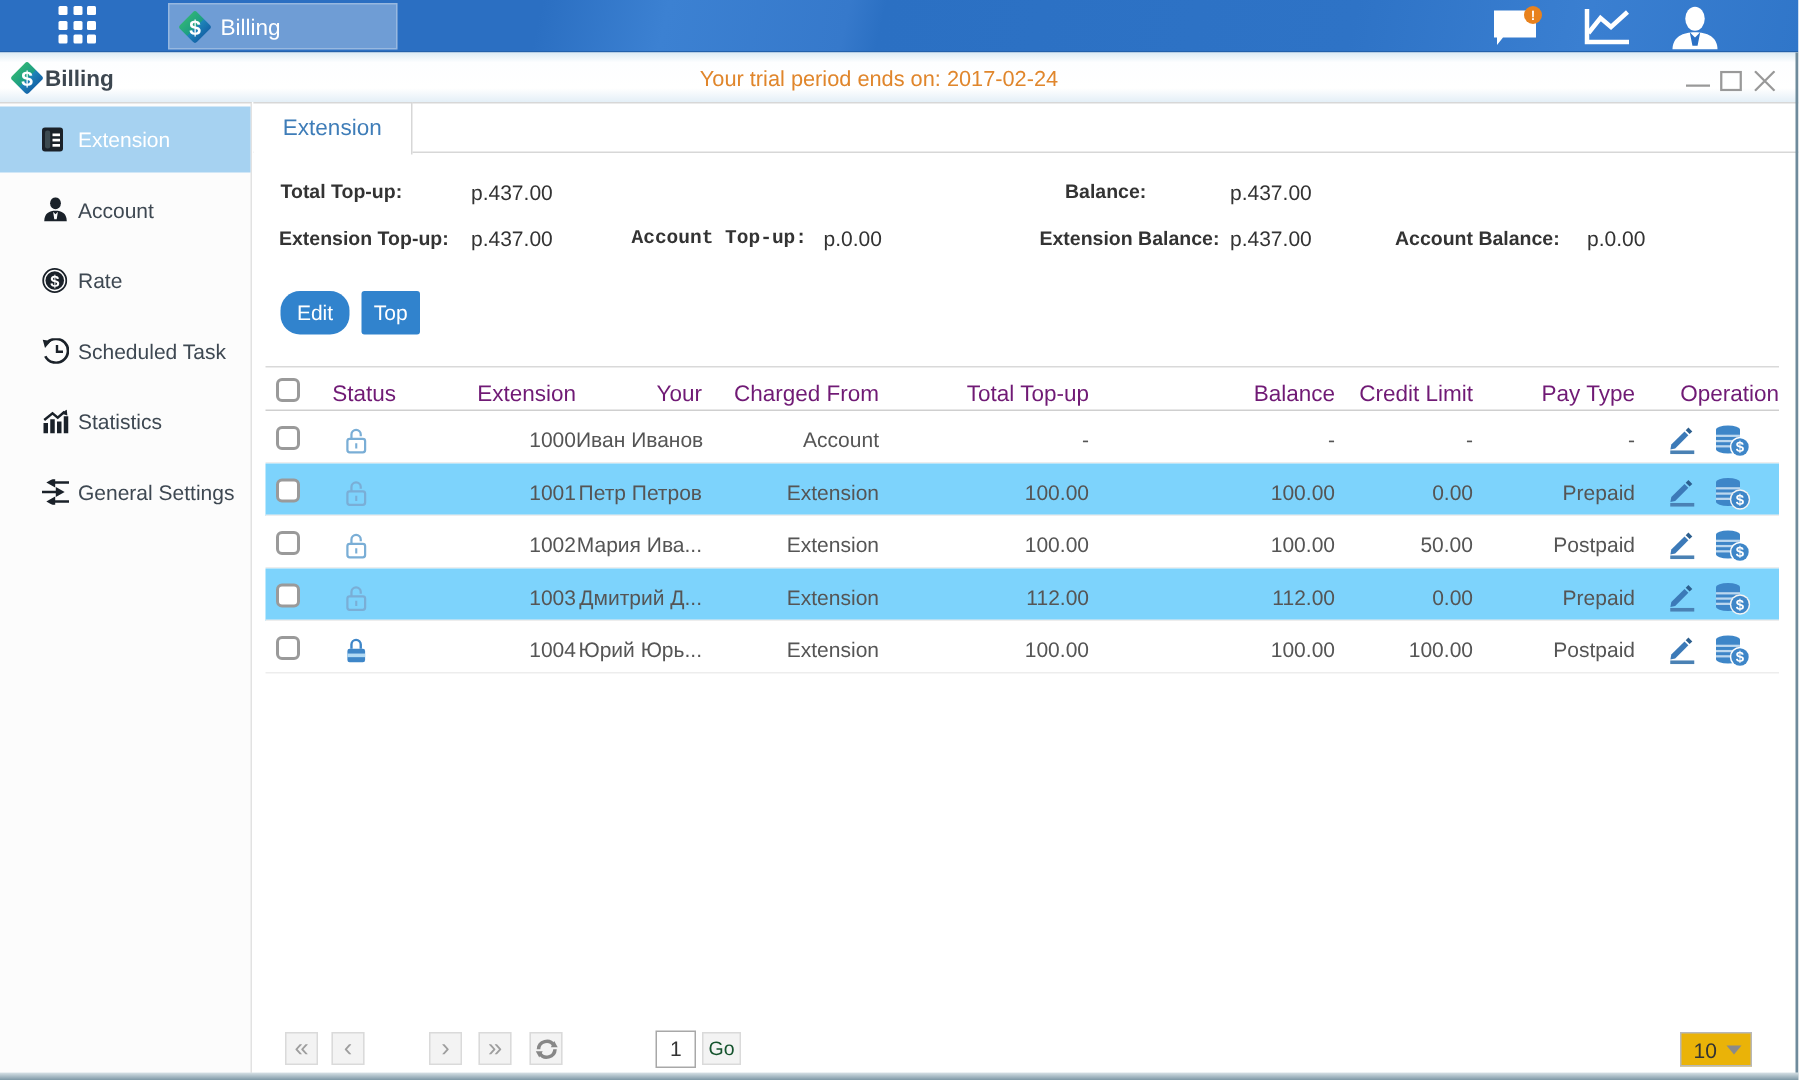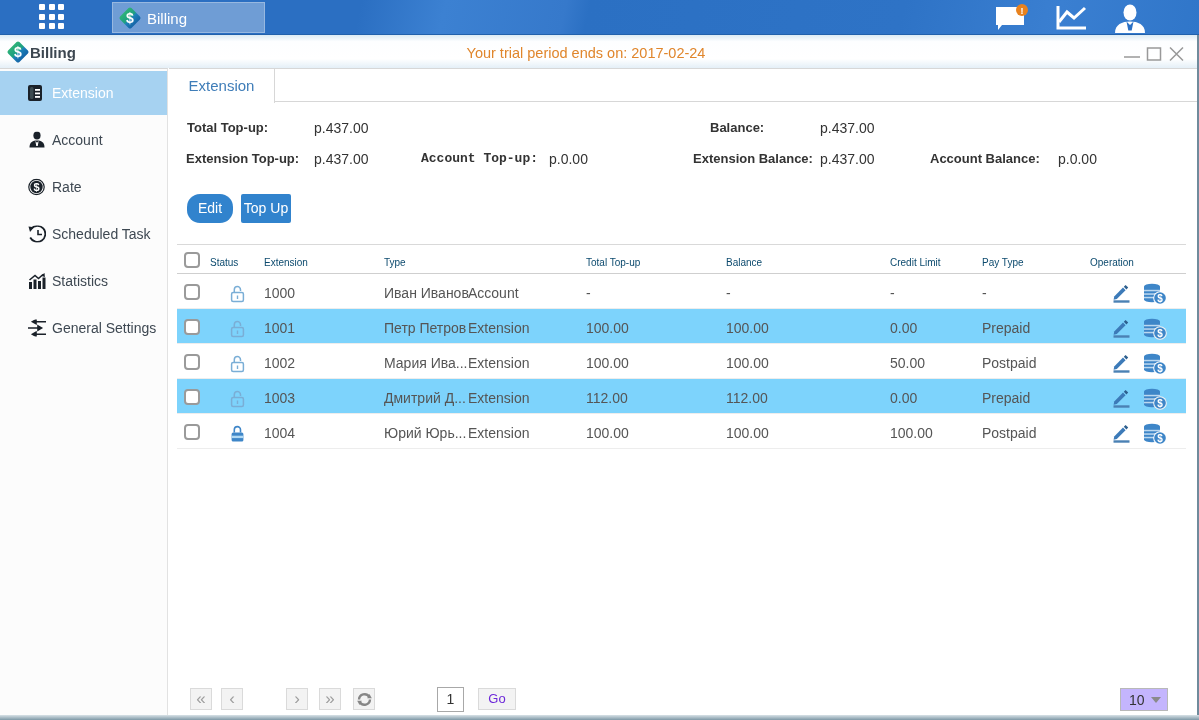--- a/index.html
+++ b/index.html
@@ -32,24 +32,24 @@
 
 #content { position:absolute; left:169px; top:68px; width:1030px; height:648px; background:#fff; }
 #tabstrip { position:absolute; left:0; top:0; width:1030px; height:34px; border-top:1px solid #d7d7d7; border-bottom:1px solid #d7d7d7; }
 #activetab { position:absolute; left:0; top:-1px; width:106px; height:35px; background:#fff; border-top:1px solid #d7d7d7; border-right:1px solid #d7d7d7; font-size:15px; color:#3f7db8; text-align:center; line-height:34px; }
 .slabel { position:absolute; font-size:13px; font-weight:bold; color:#333; }
 .svalue { position:absolute; font-size:14px; color:#333; }
 .btn { position:absolute; background:#3183cd; color:#fff; font-size:14px; font-weight:normal; text-align:center; border-radius:2px; line-height:29px; height:29px; }
 
 #tbl { position:absolute; left:8px; top:176px; width:1009px; }
 #tbl .hrow { position:relative; height:30px; border-top:1px solid #d9d9d9; border-bottom:1px solid #cfcfcf; }
-#tbl .hcell { position:absolute; top:0; height:30px; line-height:36px; text-align:left; font-size:10px; color:#0c4a6e; }
+#tbl .hcell { position:absolute; top:0; height:30px; line-height:36px; text-align:right; font-size:15px; color:#701a75; }
 #tbl .drow { position:relative; height:35px; border-bottom:1px solid #ededed; }
 #tbl .drow.alt { background:#7dd3fc; }
-#tbl .dcell { position:absolute; top:0; height:35px; line-height:39px; text-align:left; font-size:14px; color:#555; white-space:nowrap; }
+#tbl .dcell { position:absolute; top:0; height:35px; line-height:39px; text-align:right; font-size:14px; color:#555; white-space:nowrap; }
 .cbx { position:absolute; left:0px; top:50%; margin-top:-8px; width:16px; height:16px; border:2px solid #9a9a9a; border-radius:4px; background:#fff; }
 #tbl .icell svg { position:absolute; top:20px; transform:translateY(-50%); }
 .c0{left:7px;width:26px;} .c1{left:33px;width:54px;} .c2{left:87px;width:120px;}
 .c3{left:207px;width:84px;} .c4{left:291px;width:118px;} .c5{left:409px;width:140px;}
 .c6{left:549px;width:164px;} .c7{left:713px;width:92px;} .c8{left:805px;width:108px;}
 .c9{left:913px;width:96px;}
 
 #pager { position:absolute; left:0; top:620px; width:1030px; height:28px; }
 .pbtn { position:absolute; width:22px; height:22px; background:#f3f3f3; border:1px solid #dadada; color:#9e9e9e; text-align:center; line-height:19px; font-size:17px; }
 .ptxt { position:absolute; font-size:13px; color:#555;margin-top:38px; }
@@ -192,29 +192,30 @@
     <div class="svalue" style="left:651px; top:52px;">p.437.00</div>
     <div class="slabel" style="left:17px; top:83px;">Extension Top-up:</div>
     <div class="svalue" style="left:145px; top:83px;">p.437.00</div>
     <div class="slabel" style="left:252px; top:83px;font-family:Liberation Mono, monospace;">Account Top-up:</div>
     <div class="svalue" style="left:380px; top:83px;">p.0.00</div>
     <div class="slabel" style="left:524px; top:83px;">Extension Balance:</div>
     <div class="svalue" style="left:651px; top:83px;">p.437.00</div>
     <div class="slabel" style="left:761px; top:83px;">Account Balance:</div>
     <div class="svalue" style="left:889px; top:83px;">p.0.00</div>
     <div class="btn" style="left:18px; top:126px; width:46px;border-radius:13px;">Edit</div>
-    <div class="btn" style="left:72px; top:126px; width:50px;">Top Up</div>
+    <div class="btn" style="left:72px; top:126px; width:39px;">Top Up</div>
     <div id="tbl">
       <div class="hrow">
         <div class="hcell c0">
             <span class="cbx"></span>
           </div>
         <div class="hcell c1">Status</div>
         <div class="hcell c2">Extension</div>
-        <div class="hcell c3">Type</div>
+        <div class="hcell c3">Your</div>
+        <div class="hcell c4">Charged From</div>
         <div class="hcell c5">Total Top-up</div>
         <div class="hcell c6">Balance</div>
         <div class="hcell c7">Credit Limit</div>
         <div class="hcell c8">Pay Type</div>
         <div class="hcell c9">Operation</div>
       </div>
       <div class="drow">
         <div class="dcell c0">
             <span class="cbx"></span>
           </div>
@@ -404,23 +405,23 @@
       <div class="pbtn" style="left:184px;">
         <svg width="15" height="15" viewBox="0 0 15 15" style="margin-top:3px">
           <path d="M13 7.5 a5.5 5.5 0 0 1 -10.2 2.6" fill="none" stroke="#878787" stroke-width="2.4"></path>
           <path d="M2 7.5 a5.5 5.5 0 0 1 10.2 -2.6" fill="none" stroke="#878787" stroke-width="2.4"></path>
           <path d="M0.2 8.8 h4.6 l-2.3 4.2 z" fill="#878787"></path>
           <path d="M10.2 6.2 h4.6 l-2.3 -4.2 z" fill="#878787"></path>
         </svg>
       </div>
       <div class="ptxt" style="left:223px; top:5px; font-size:14px; color:#333;">Go to</div>
       <div style="position:absolute; left:268px; top:-1px; width:27px; height:25px; border:1px solid #a8a8a8; background:#fff; font-size:14px; color:#333; text-align:center; line-height:22px;">1</div>
-      <div class="pbtn" style="left:309px; width:38px; font-size:13px; color:#6d28d9; line-height:20px;">Go</div>
+      <div class="pbtn" style="left:299px; width:26px; font-size:13px; color:#14532d; line-height:20px;">Go</div>
       <div class="ptxt" style="right:91px; top:4px; font-size:13px; color:#333;">Displaying 1 - 5 of 5</div>
-      <div style="position:absolute; left:951px; top:0; width:48px; height:23px; border:1px solid #b8b8b8; background:#c4b5fd;">
+      <div style="position:absolute; left:951px; top:0; width:48px; height:23px; border:1px solid #b8b8b8; background:#eab308;">
         <span style="position:absolute; left:8px; top:3px; font-size:14px; color:#333;">10</span>
         <span style="position:absolute; right:6px; top:8px; width:0; height:0; border-left:5px solid transparent; border-right:5px solid transparent; border-top:6px solid #8a8a8a;"></span>
       </div>
     </div>
   </div>
   <div id="rightedge"></div>
   <div id="bottomedge"></div>
 </div>
 
 </body></html>

